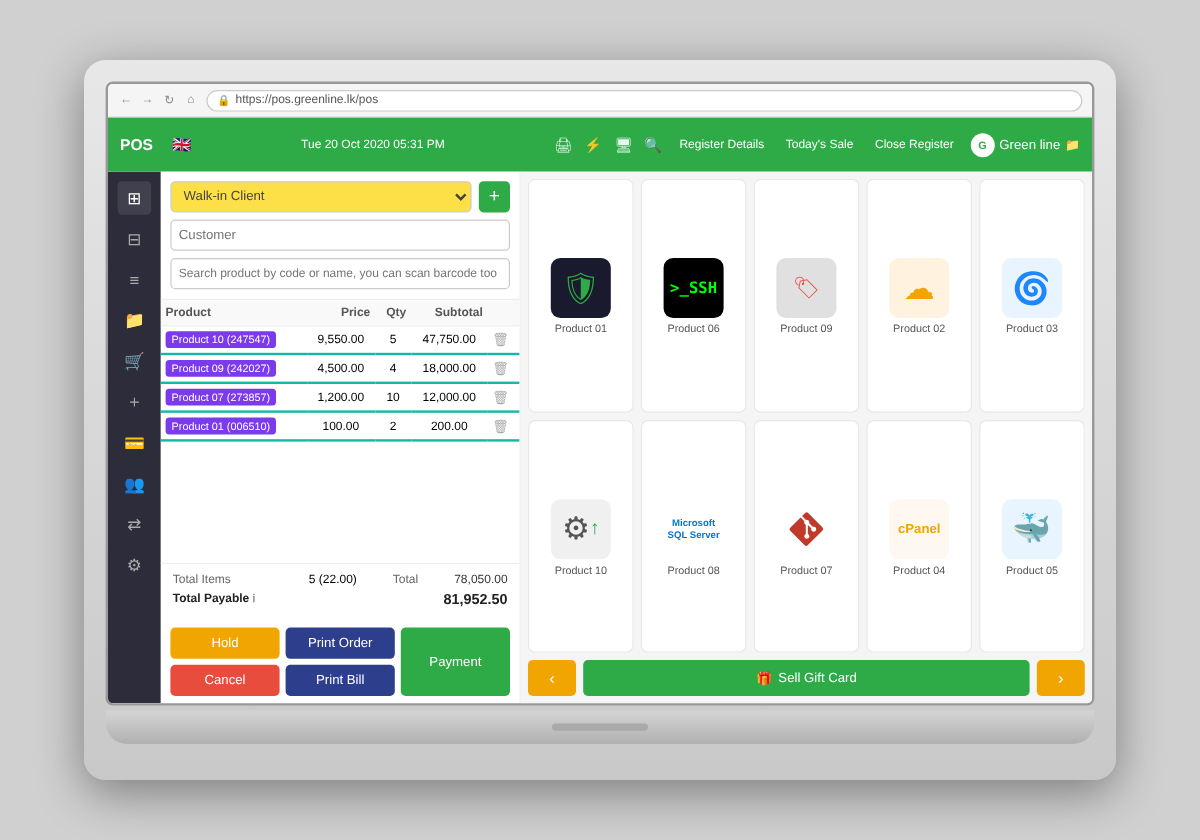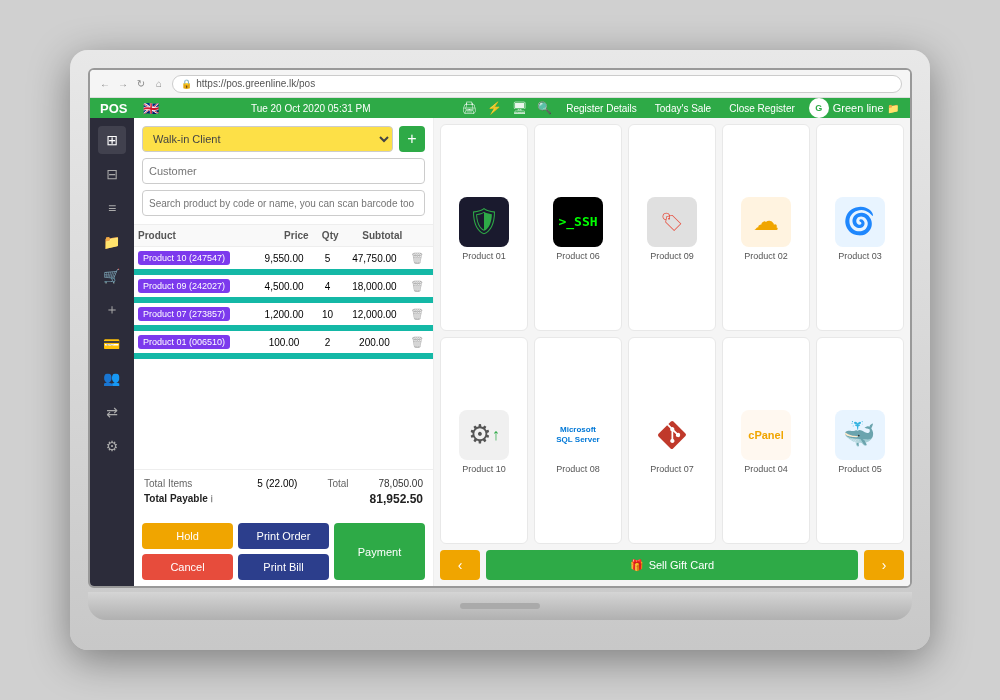--- a/index.html
+++ b/index.html
@@ -82,21 +82,21 @@
 
     
     .pos-app {
       display: flex;
       flex-direction: column;
       height: calc(100% - 28px);
     }
 
     
     .pos-topnav {
-      height: 20px;
+      height: 45px;
       background: #2eaa47;
       display: flex;
       align-items: center;
       padding: 0 10px;
       gap: 10px;
       color: white;
       font-size: 11px;
     }
     .pos-logo {
       font-weight: bold;
@@ -229,21 +229,21 @@
       font-weight: 600;
       text-align: left;
     }
     .order-table thead th:nth-child(2),
     .order-table thead th:nth-child(3),
     .order-table thead th:nth-child(4) {
       text-align: right;
     }
     .order-table tbody td {
       padding: 4px 4px;
-      border-bottom: 6px solid #14b8a6;
+      border-bottom: 2px solid #14b8a6;
       vertical-align: middle;
     }
     .product-badge {
       background: #7c3aed;
       color: white;
       border-radius: 3px;
       padding: 2px 5px;
       font-size: 9px;
       display: inline-block;
     }

